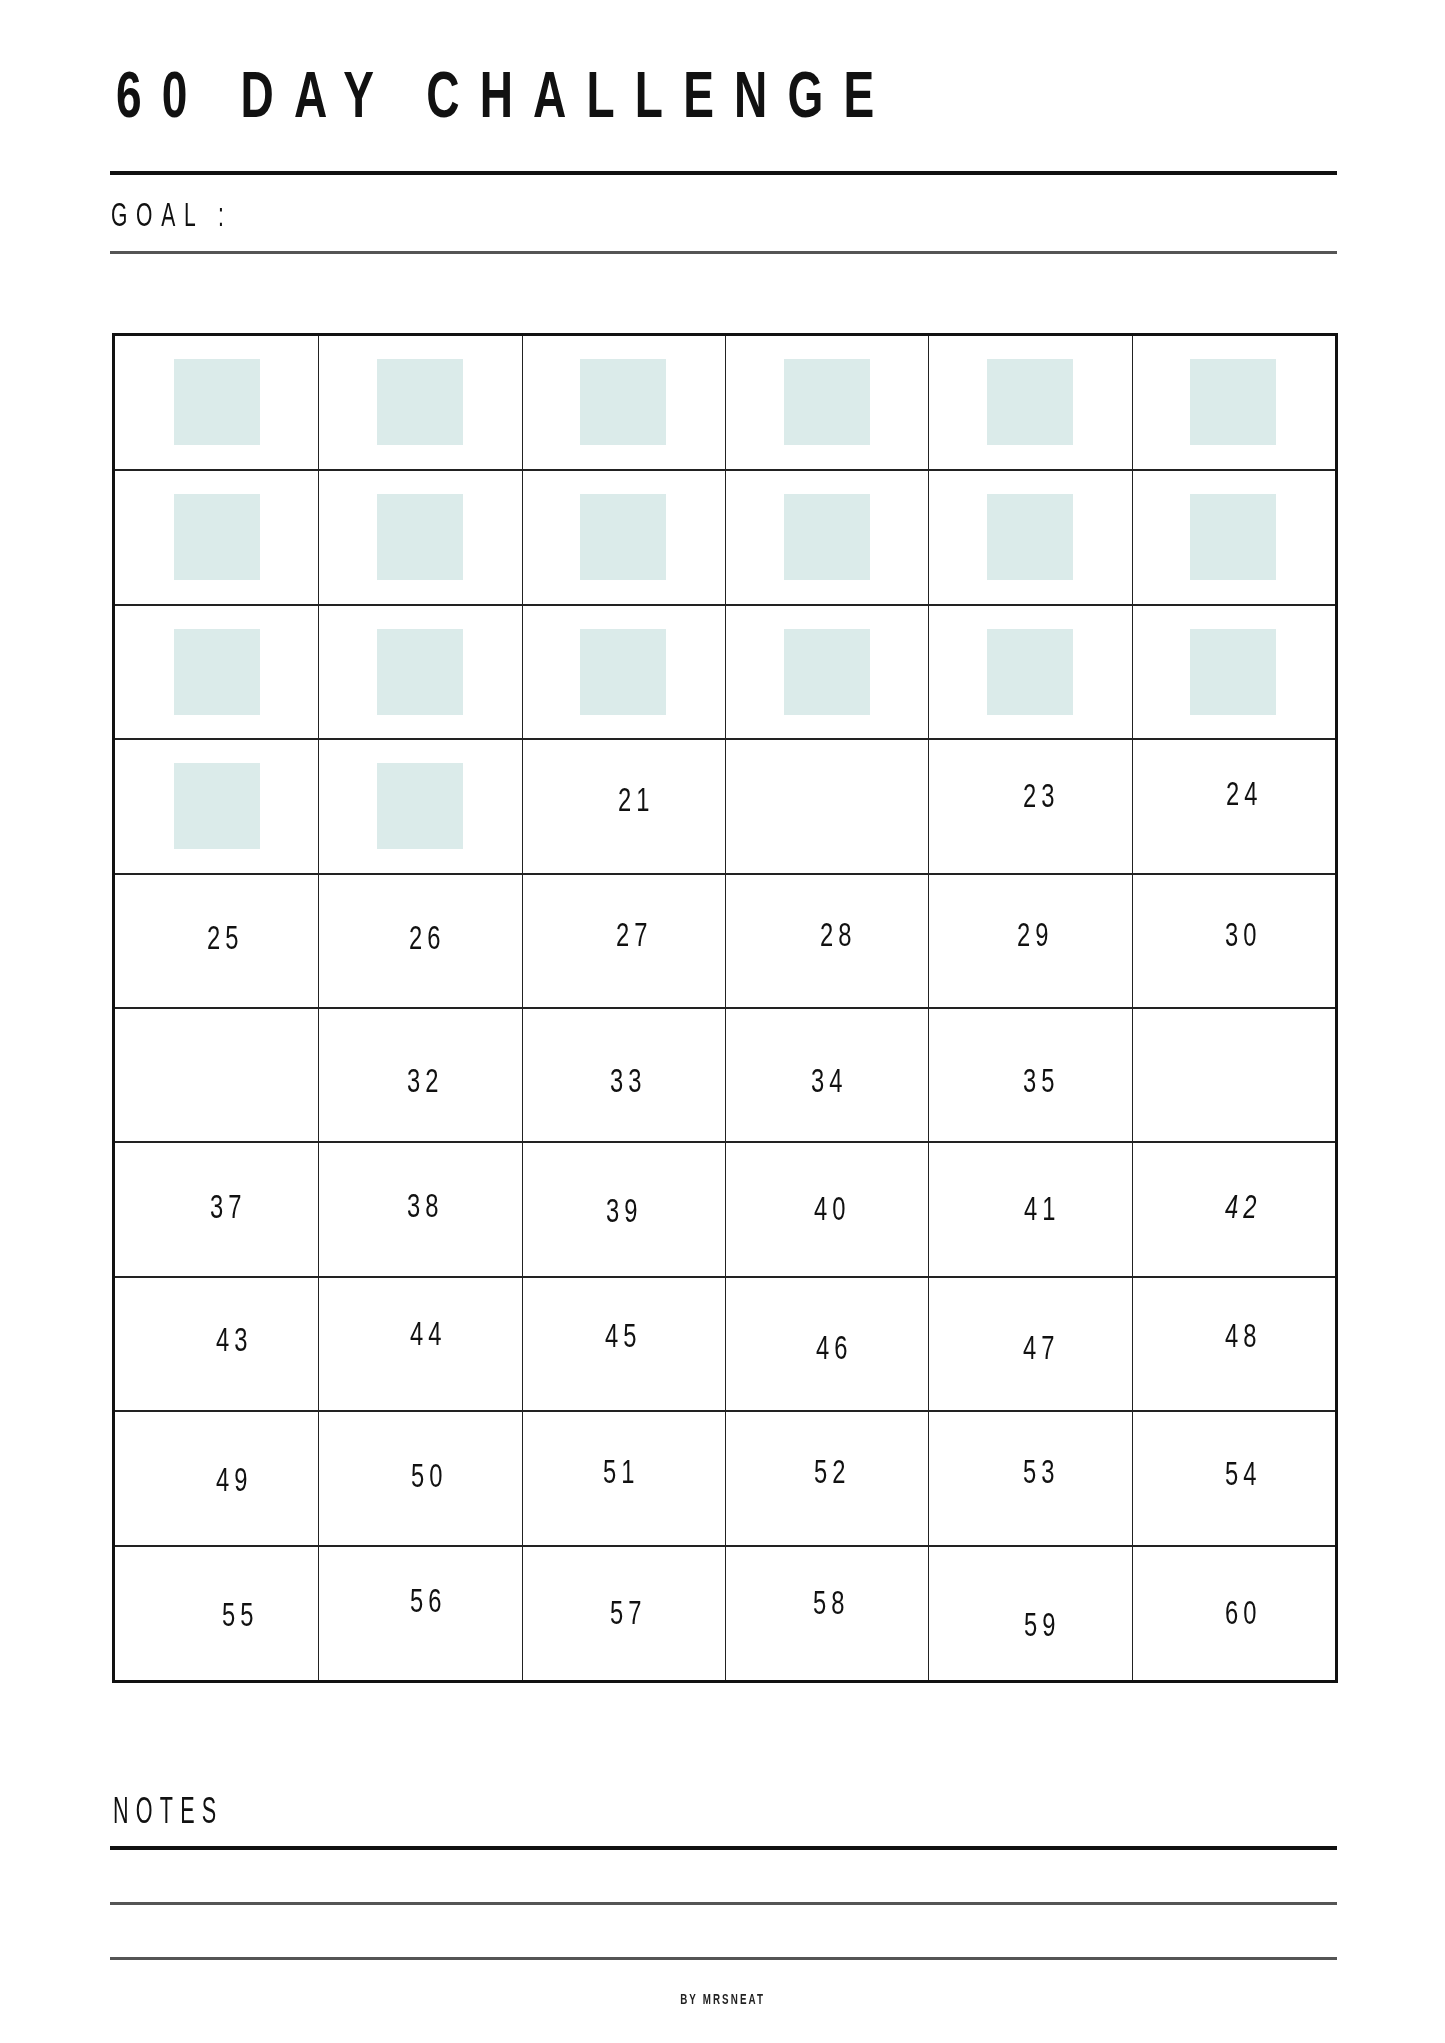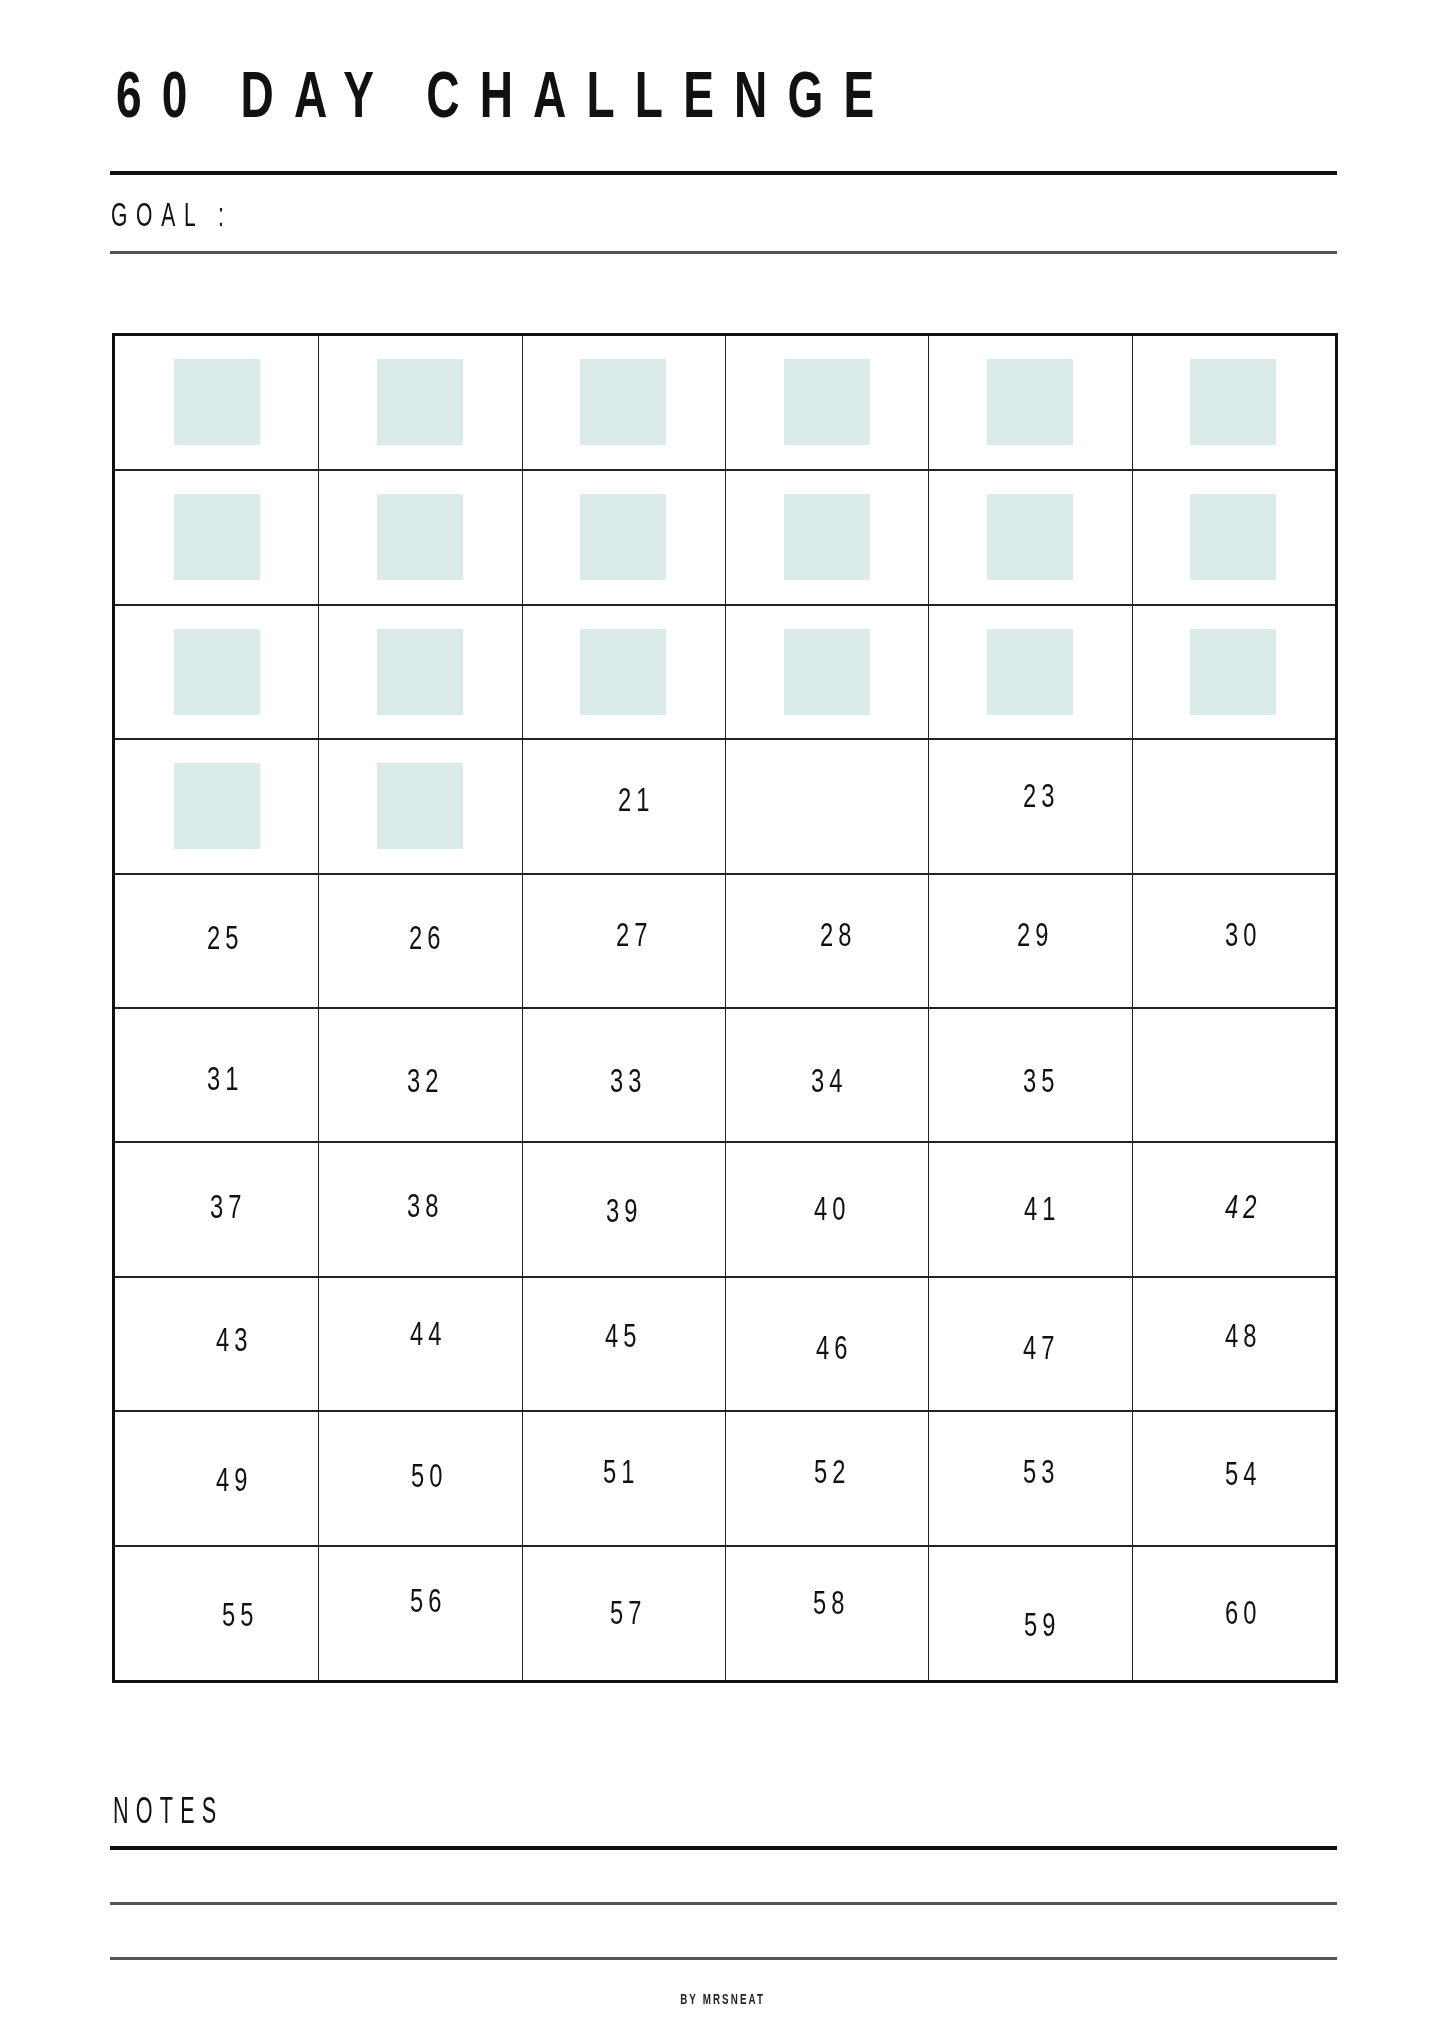--- a/index.html
+++ b/index.html
@@ -114,40 +114,40 @@
     </div>
     <div class="cell" style="left: 203.333px; top: 403.2px; width: 203.333px; height: 134.4px;">
       <div class="check" style="background: rgb(219, 235, 234); left: 58.6667px; top: 24px;"></div>
     </div>
     <div class="cell" style="left: 406.667px; top: 403.2px; width: 203.333px; height: 134.4px;">
       <span class="daynum" style="left: 96px; top: 42px;">21</span>
     </div>
     <div class="cell" style="left: 813.333px; top: 403.2px; width: 203.333px; height: 134.4px;">
       <span class="daynum" style="left: 95px; top: 38px;">23</span>
     </div>
+    <div class="cell" style="left: 1016.67px; top: 403.2px; width: 203.333px; height: 134.4px;">
+      <span class="daynum" style="left: 94px; top: 36px;">24</span>
+    </div>
     <div class="cell" style="left: 0px; top: 537.6px; width: 203.333px; height: 134.4px;">
       <span class="daynum" style="left: 92px; top: 45px;">25</span>
     </div>
     <div class="cell" style="left: 203.333px; top: 537.6px; width: 203.333px; height: 134.4px;">
       <span class="daynum" style="left: 91px; top: 45px;">26</span>
     </div>
     <div class="cell" style="left: 406.667px; top: 537.6px; width: 203.333px; height: 134.4px;">
       <span class="daynum" style="left: 94px; top: 42px;">27</span>
     </div>
     <div class="cell" style="left: 610px; top: 537.6px; width: 203.333px; height: 134.4px;">
       <span class="daynum" style="left: 95px; top: 42px;">28</span>
     </div>
     <div class="cell" style="left: 813.333px; top: 537.6px; width: 203.333px; height: 134.4px; padding-left: 40px;">
       <span class="daynum" style="left: 89px; top: 42px;">29</span>
     </div>
     <div class="cell" style="left: 1016.67px; top: 537.6px; width: 181px; height: 134.4px;">
       <span class="daynum" style="left: 93px; top: 42px;">30</span>
-    </div>
-    <div class="cell" style="left: 0px; top: 672px; width: 203.333px; height: 134.4px;">
-      <span class="daynum" style="left: 92px; top: 52px;">31</span>
     </div>
     <div class="cell" style="left: 203.333px; top: 672px; width: 203.333px; height: 134.4px;">
       <span class="daynum" style="left: 89px; top: 54px;">32</span>
     </div>
     <div class="cell" style="left: 406.667px; top: 672px; width: 203.333px; height: 134.4px;">
       <span class="daynum" style="left: 88px; top: 54px;">33</span>
     </div>
     <div class="cell" style="left: 610px; top: 672px; width: 203.333px; height: 134.4px;">
       <span class="daynum" style="left: 86px; top: 54px;">34</span>
     </div>

